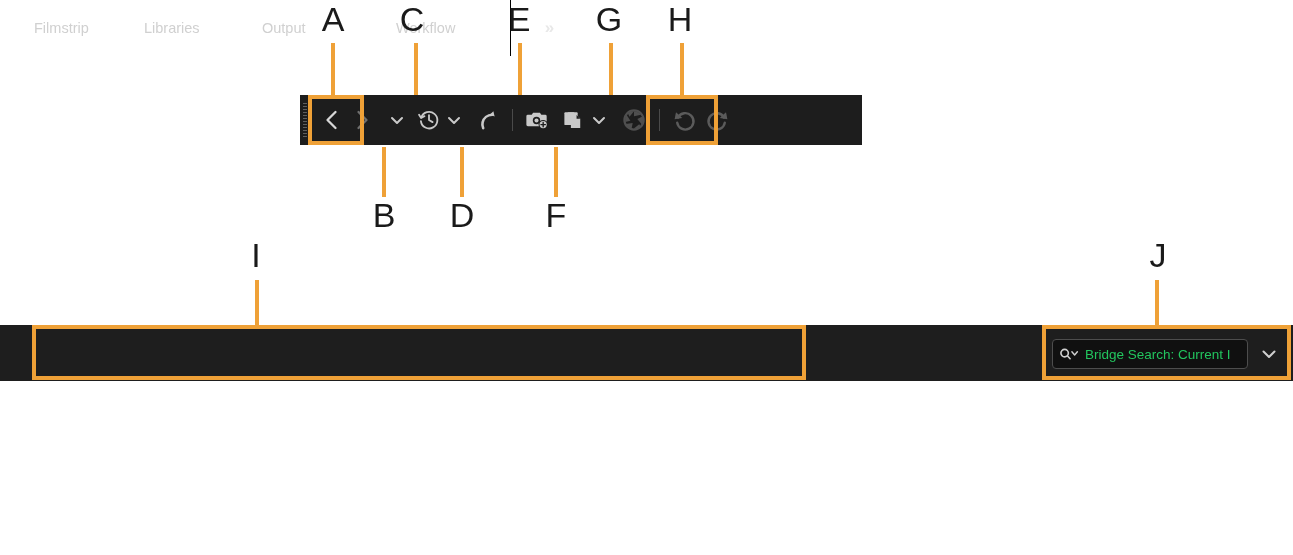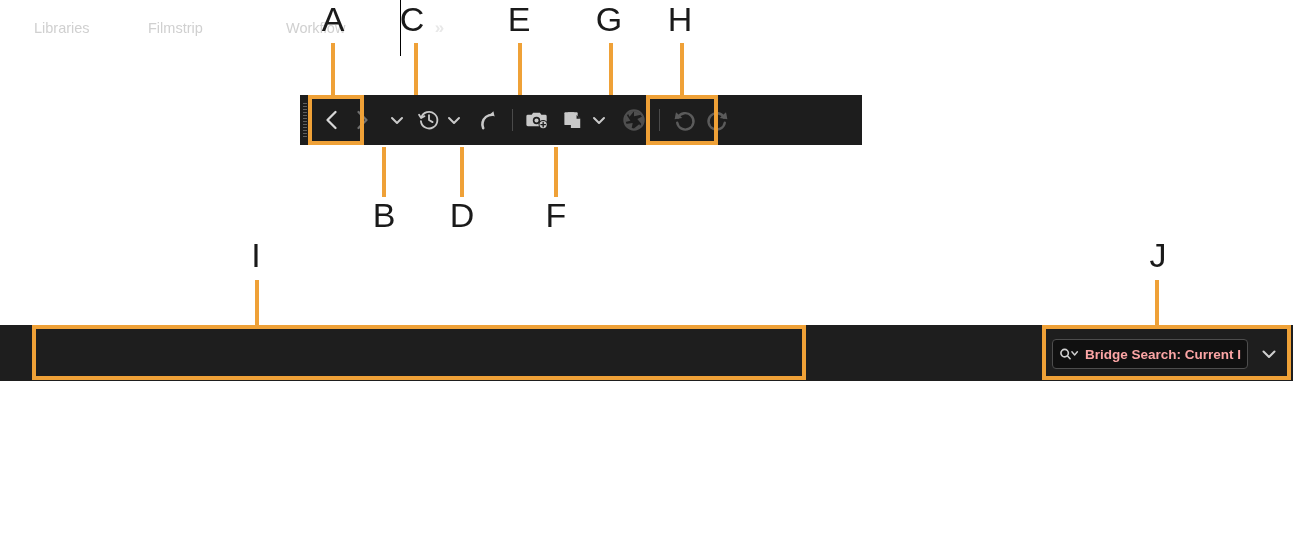--- a/index.html
+++ b/index.html
@@ -144,26 +144,25 @@
     height: 30px;
     background: #101010;
     border: 1px solid #4d4d4d;
     border-radius: 4px;
     display: flex;
     align-items: center;
     box-sizing: border-box;
     padding: 0 6px;
   }
   #search-field .ph {
-    color: #fca5a5;
+    color: #22c55e;
     font-size: 13.5px;
     white-space: nowrap;
     overflow: hidden;
     margin-left: 6px;
-    font-weight: bold;
   }
   #search-dropdown {
     margin-left: 10px;
     display: flex;
     align-items: center;
     justify-content: center;
     width: 22px;
     height: 30px;
   }
 </style>
@@ -272,25 +271,28 @@
     </div>
   </div>
 </div>
 
 <div class="hl-box" style="left:308px; top:95px; width:56px; height:50px;"></div>
 <div class="hl-box" style="left:646px; top:95px; width:72px; height:50px;"></div>
 
 <div id="workspace-bar"></div>
 
 <div id="workspace-tabs">
+  <div class="ws-tab" style="width:110px;">
+    <span>Filmstrip</span>
+  </div>
   <div class="ws-tab" style="width:114px;">
     <span>Libraries</span>
   </div>
-  <div class="ws-tab" style="width:110px;">
-    <span>Filmstrip</span>
+  <div class="ws-tab" style="width:110px;padding-left:4px;">
+    <span>Output</span>
   </div>
   <div class="ws-tab" style="width:114px;margin-left:28px;">
     <span>Workflow</span>
   </div>
   <div class="ws-sep"></div>
   <div class="ws-overflow">
     <span>»</span>
   </div>
 </div>
 

